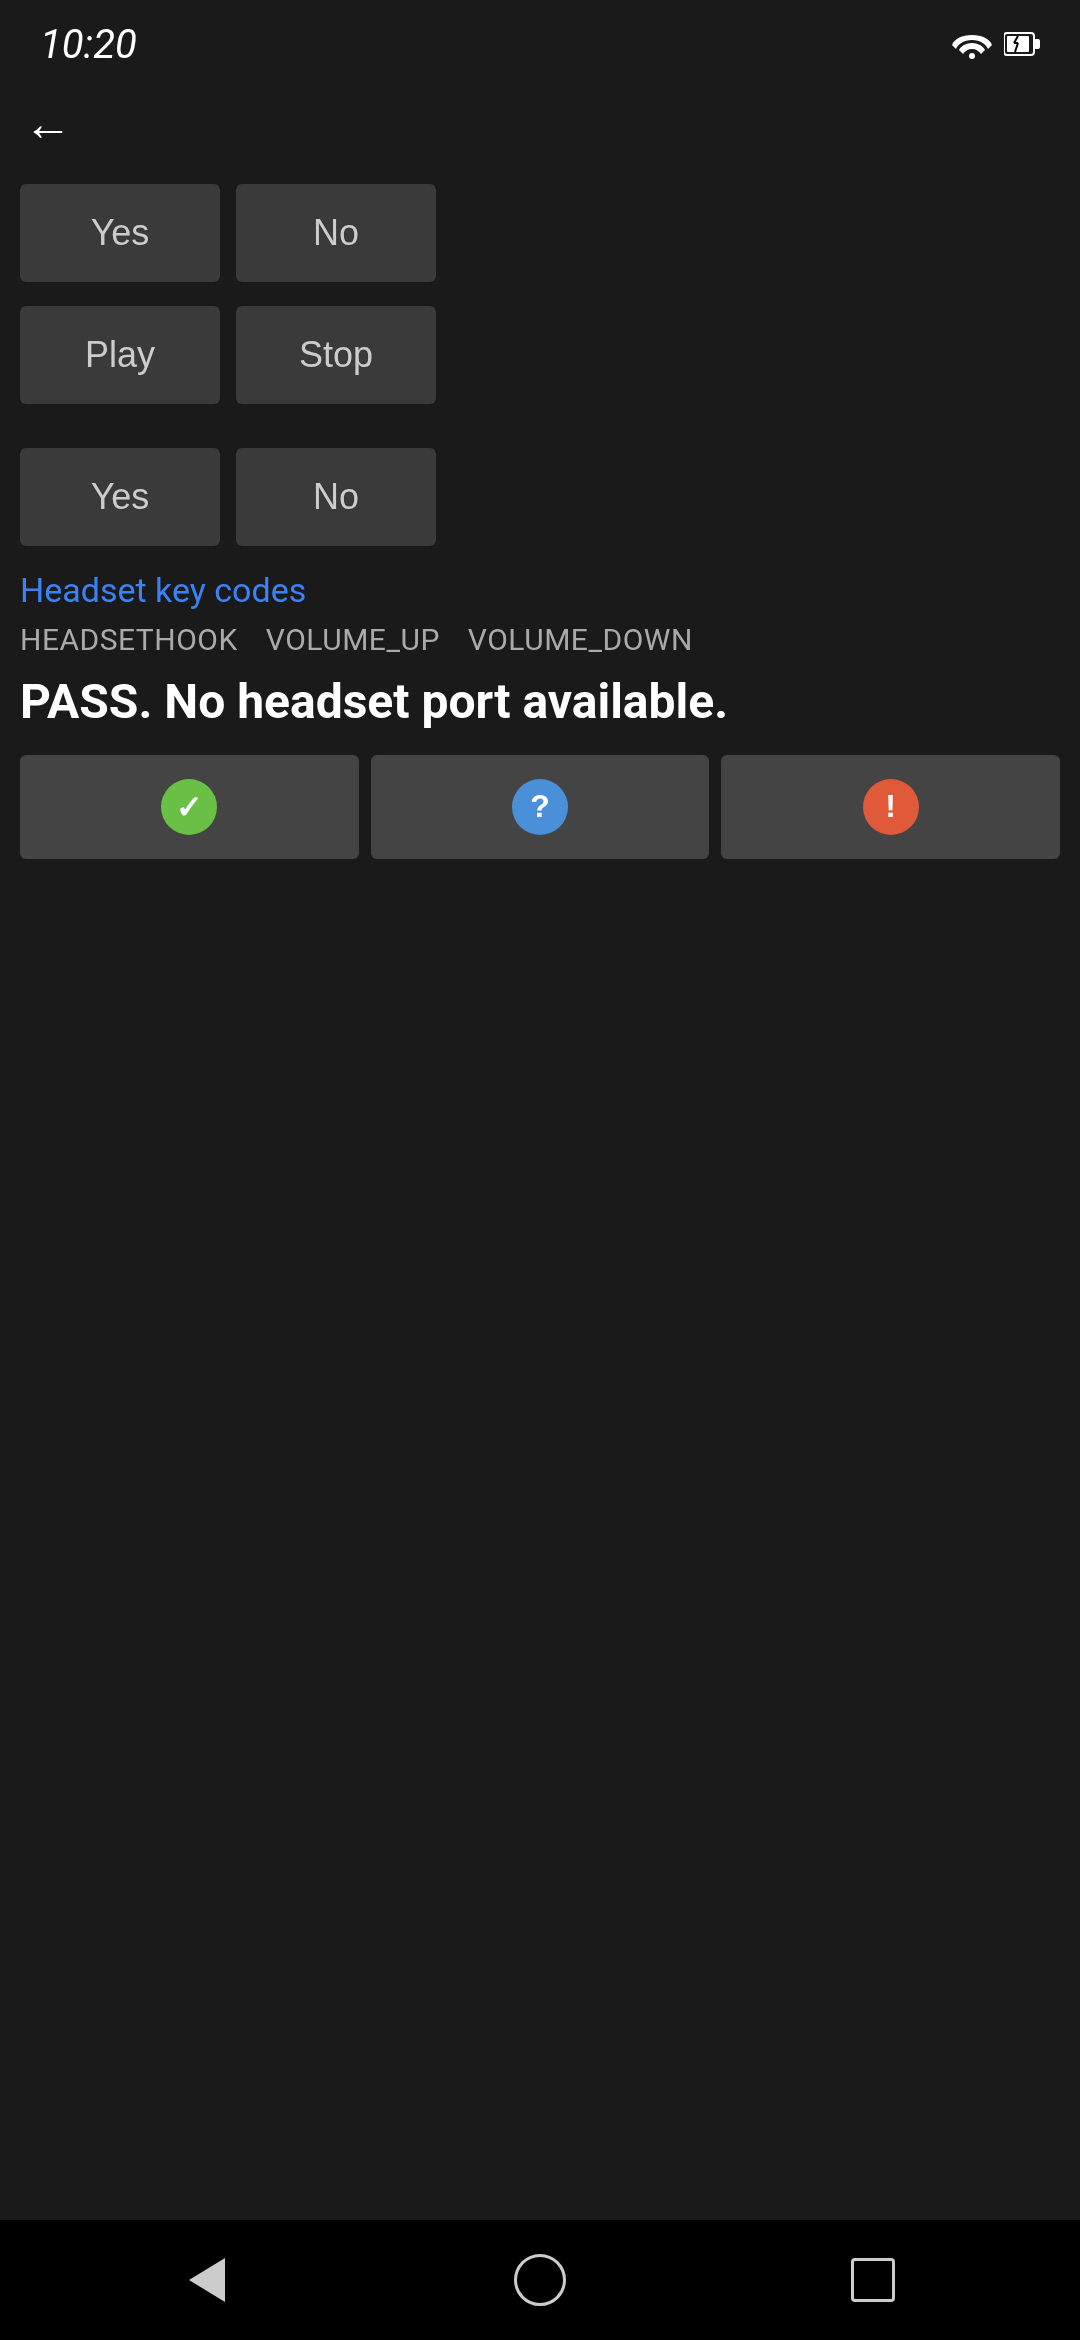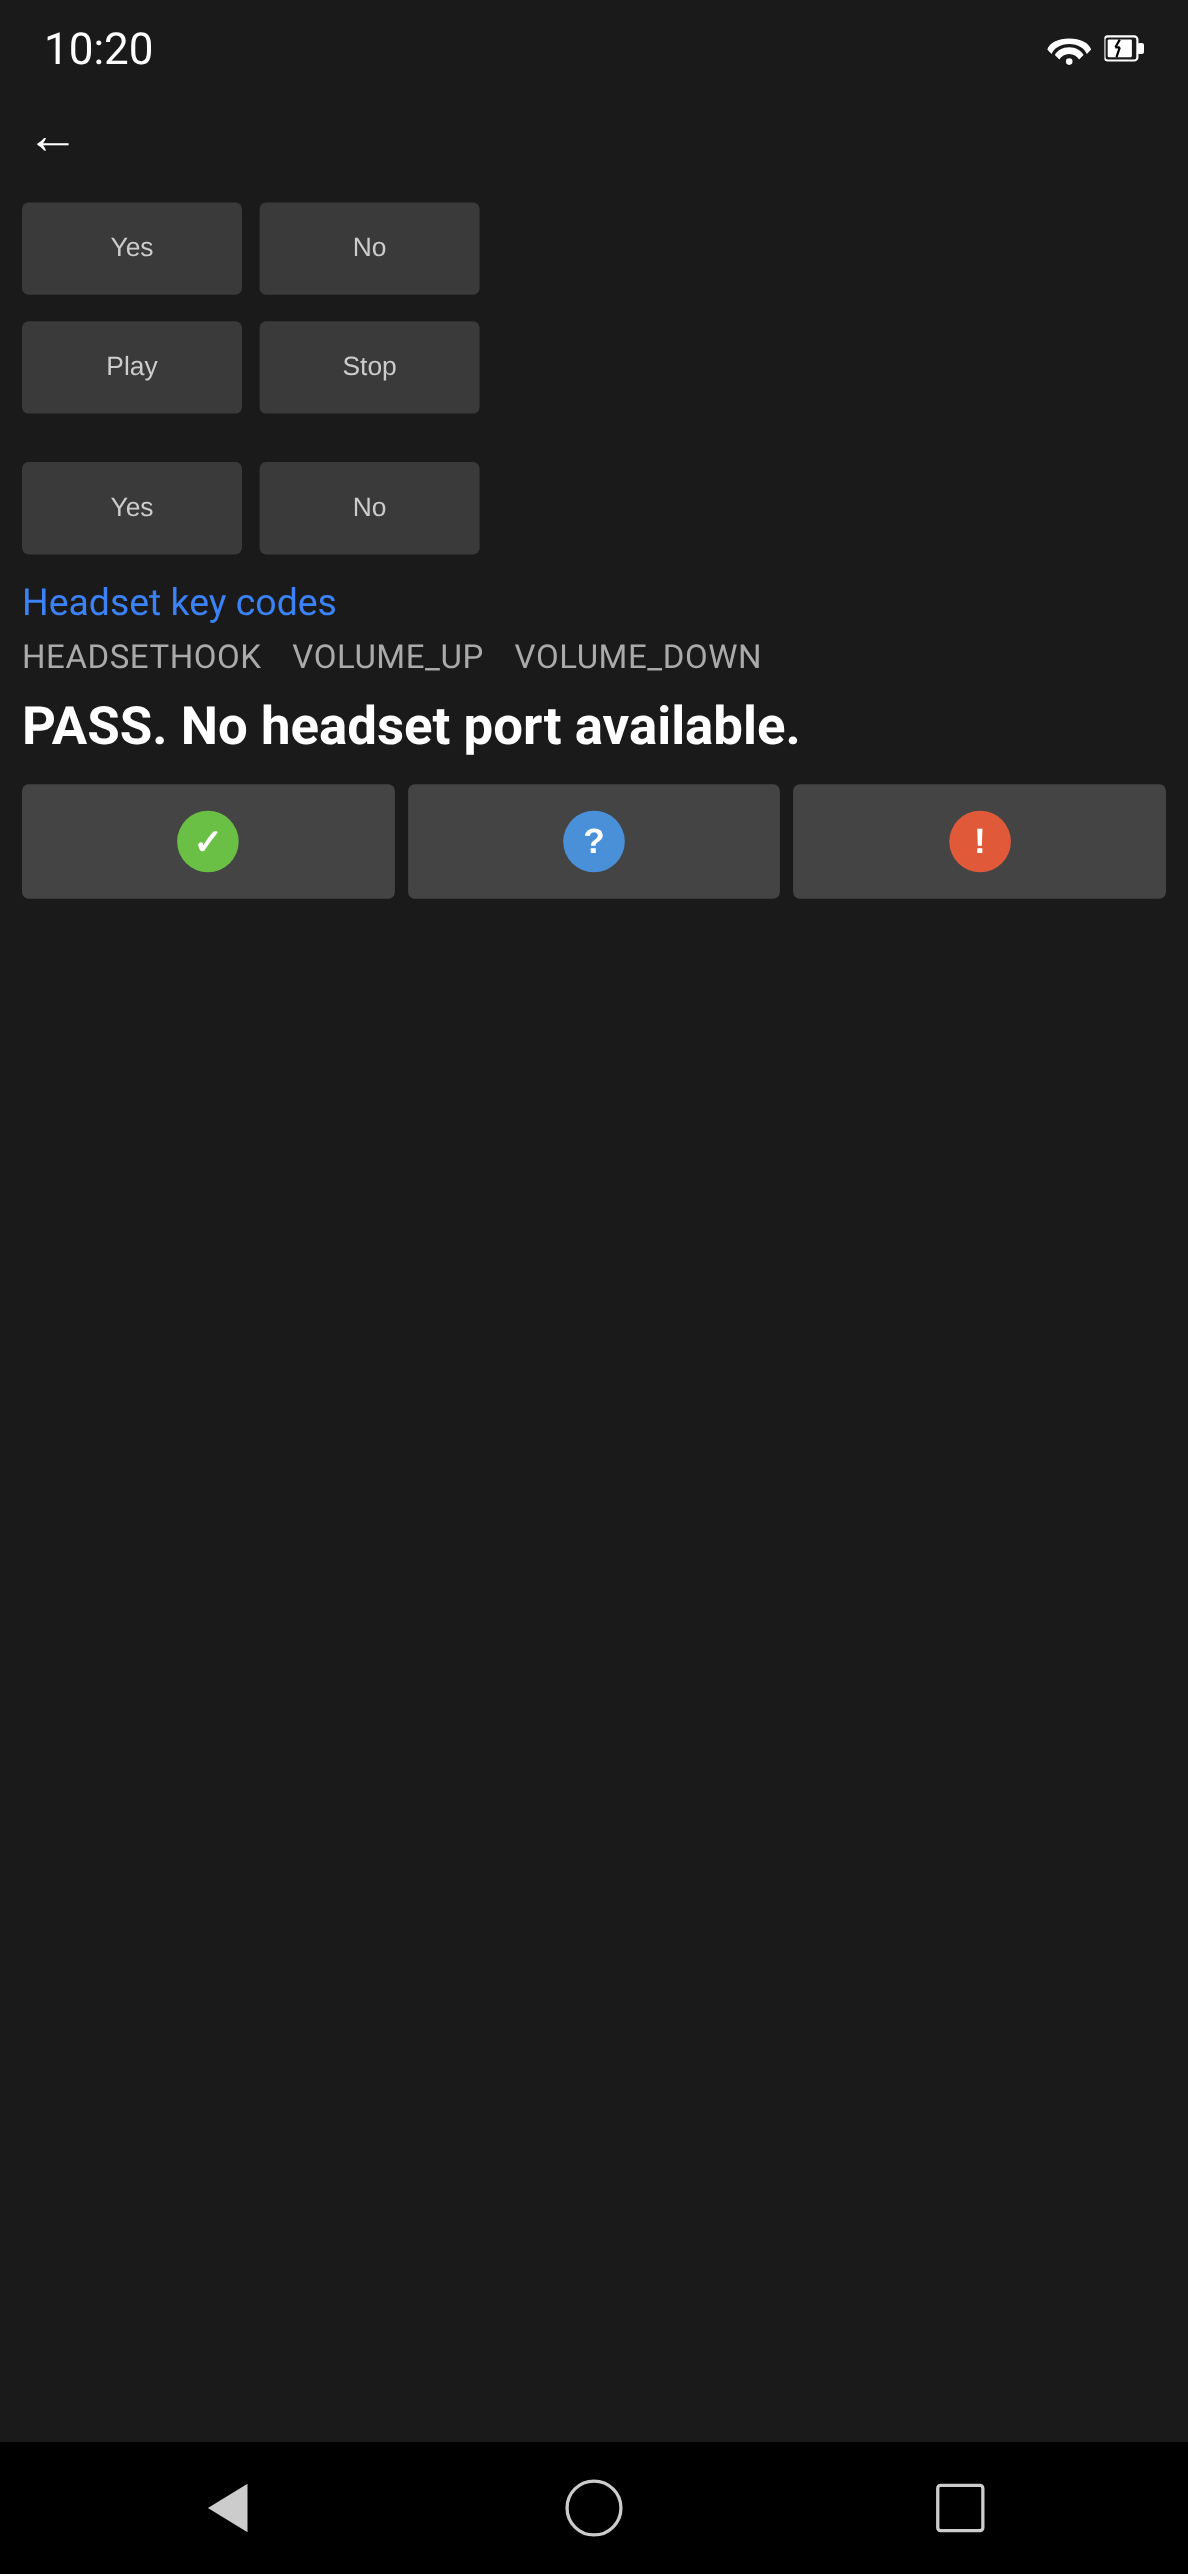--- a/index.html
+++ b/index.html
@@ -22,20 +22,21 @@
       position: relative;
     }
 
     
     .status-bar {
       display: flex;
       justify-content: space-between;
       align-items: center;
       padding: 18px 40px 10px 40px;
       height: 80px;
+      font-style: italic;
     }
 
     .status-time {
       font-size: 40px;
       font-weight: 400;
       color: #ffffff;
     }
 
     .status-icons {
       display: flex;
@@ -95,21 +96,21 @@
       flex-direction: row;
       gap: 16px;
       margin-bottom: 24px;
     }
 
     .btn {
       background-color: #3a3a3a;
       color: #cccccc;
       border: none;
       border-radius: 6px;
-      font-size: 24px;
+      font-size: 36px;
       padding: 28px 36px;
       cursor: pointer;
       min-width: 200px;
       text-align: center;
     }
 
     .info-text {
       font-size: 34px;
       color: #ffffff;
       margin-bottom: 20px;

